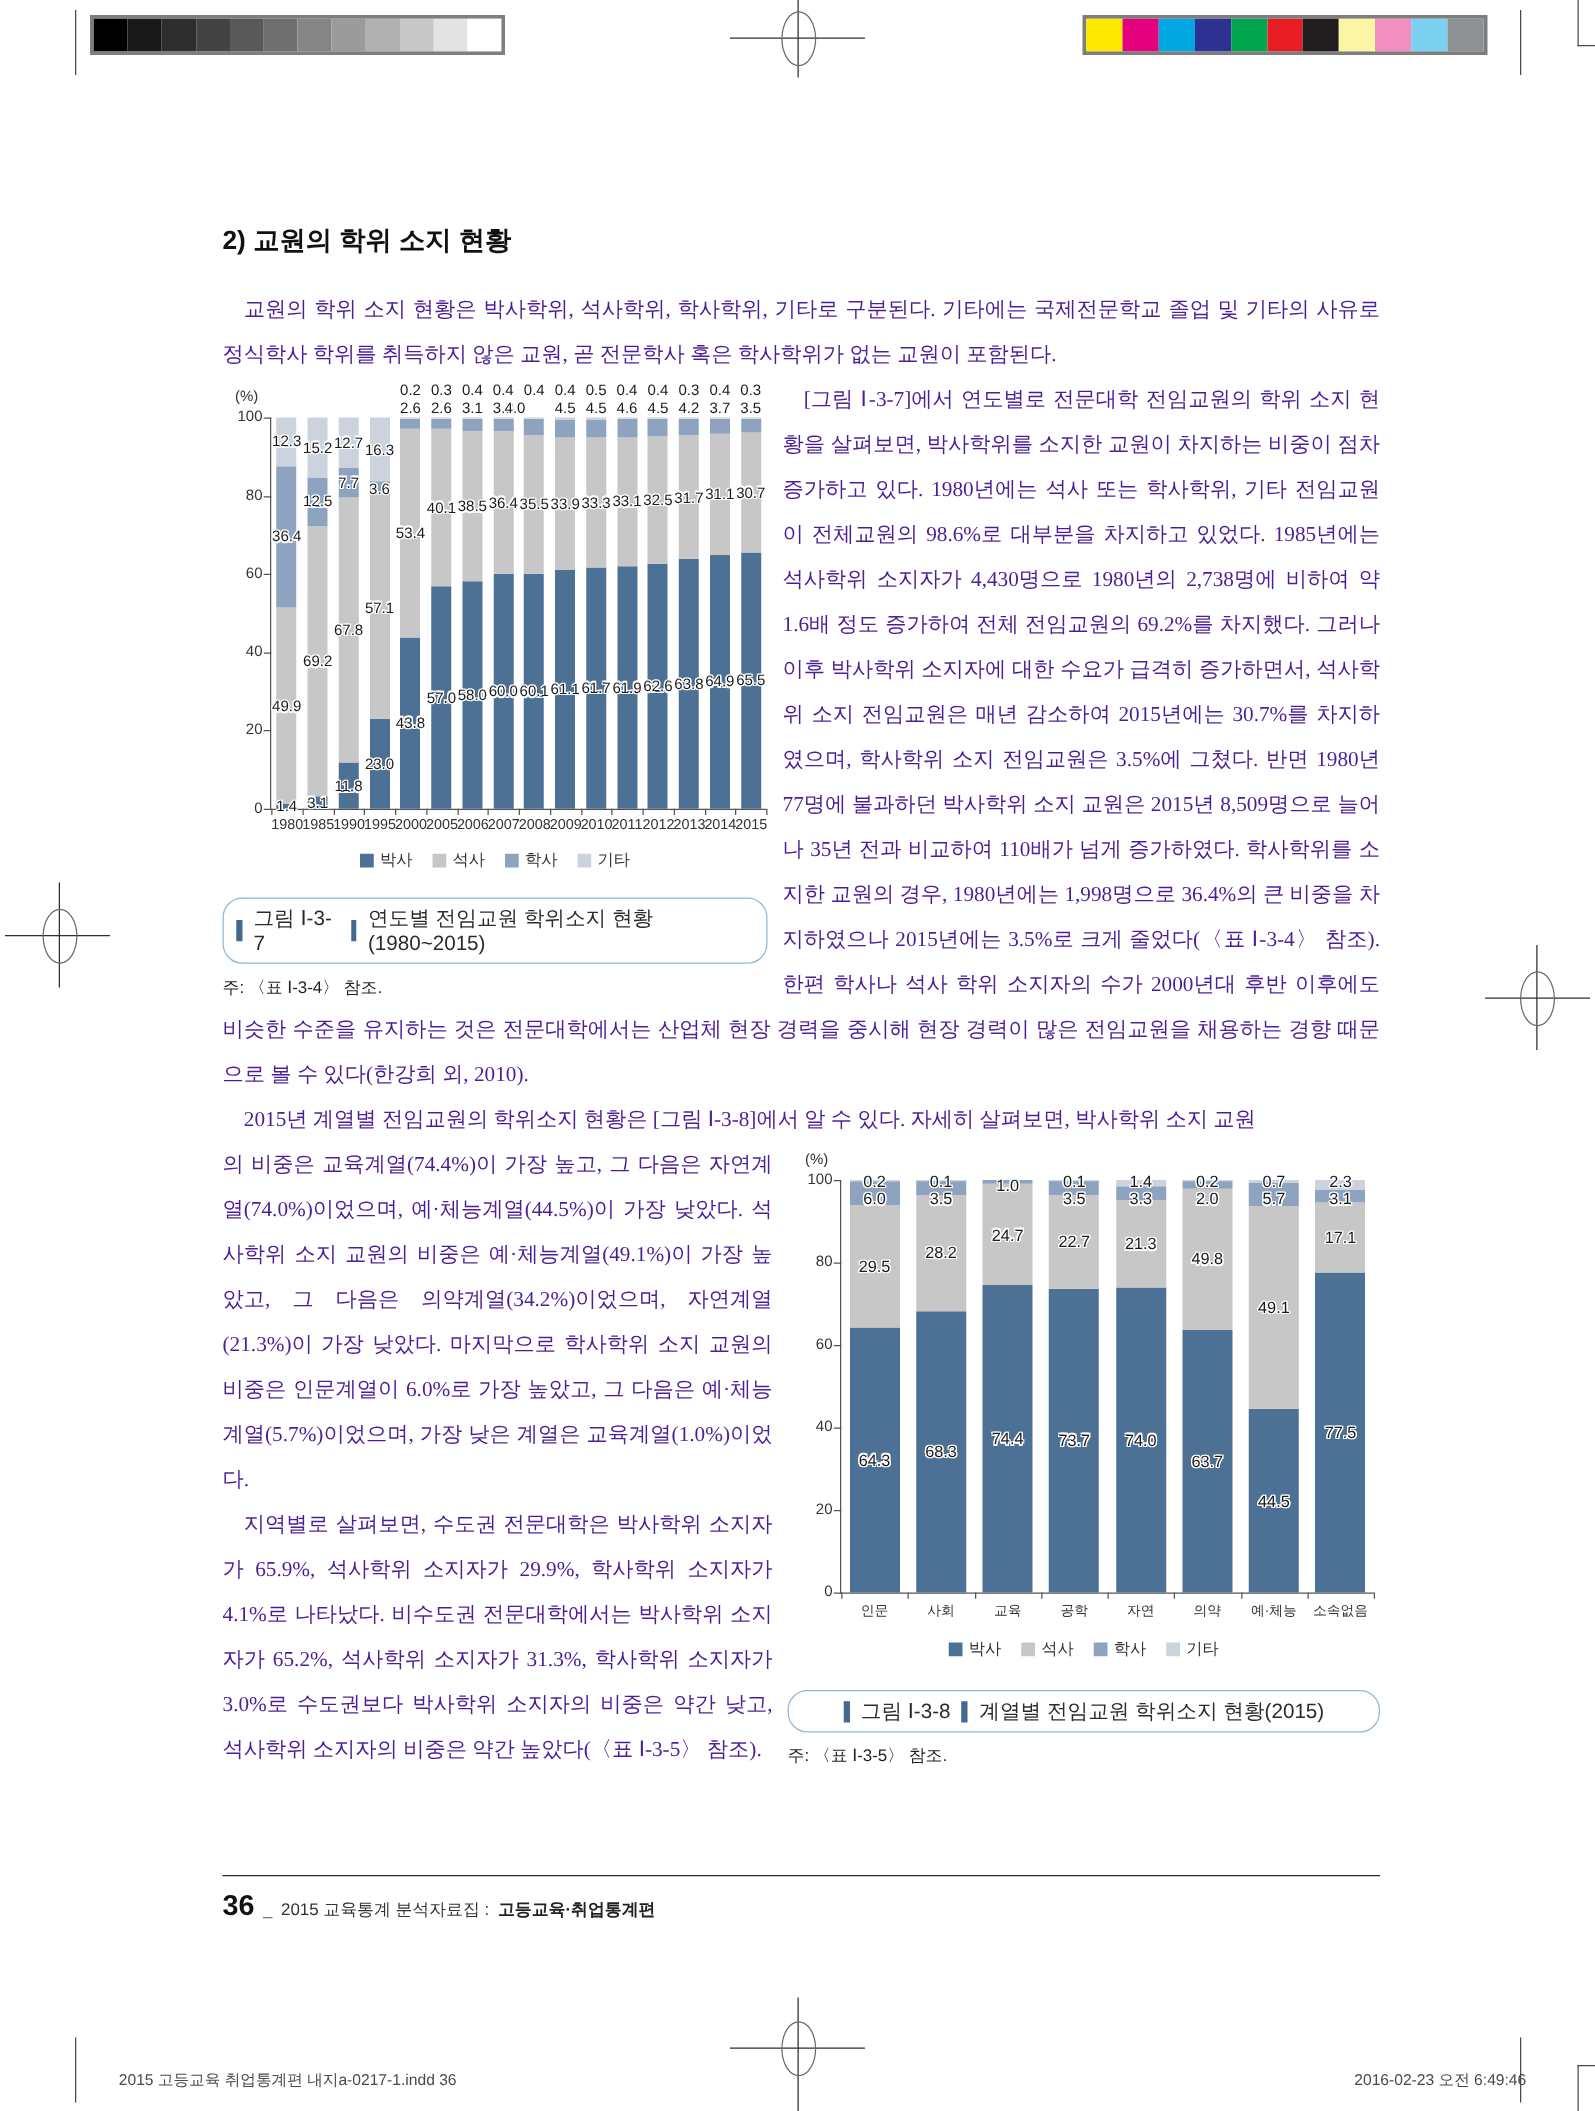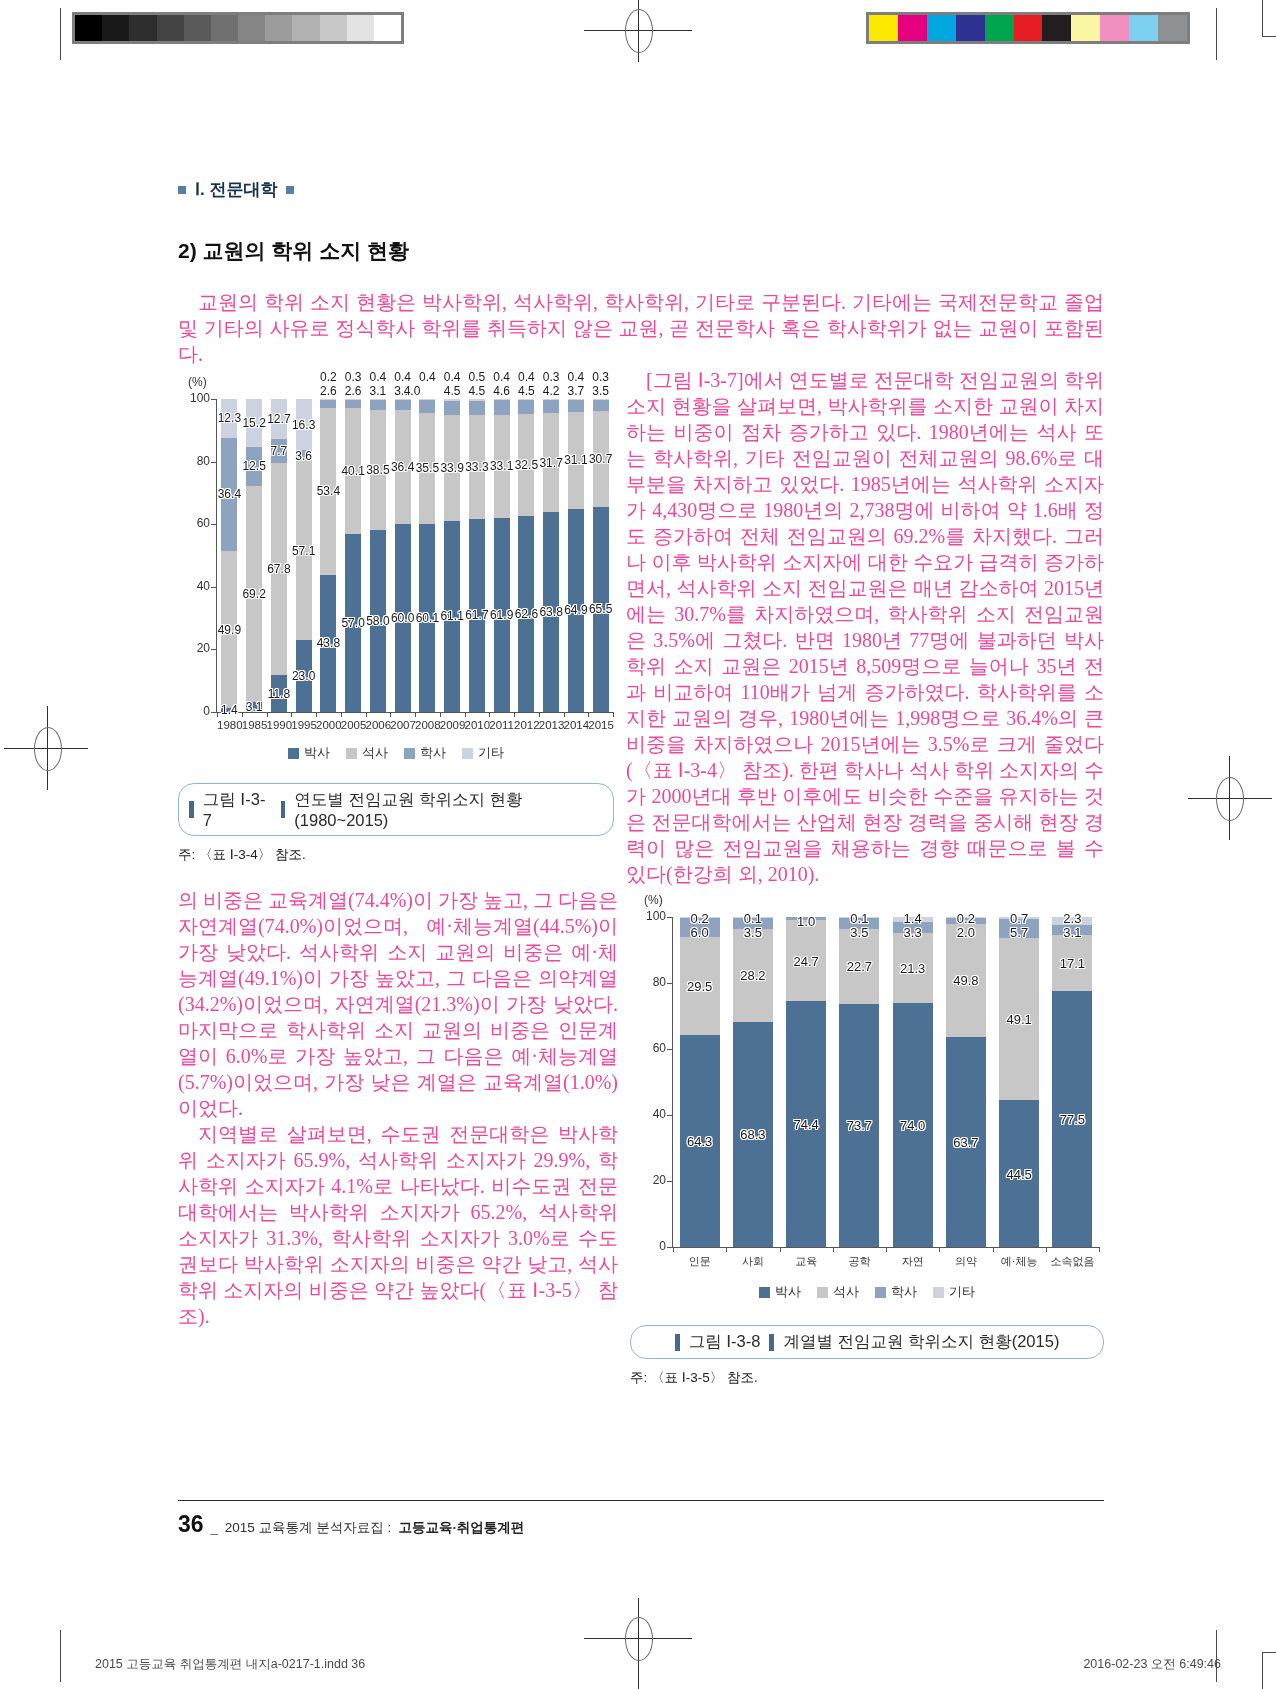--- a/index.html
+++ b/index.html
@@ -11,21 +11,21 @@
   .regline{position:absolute;background:#2f2f2f;}
   .regellipse{position:absolute;border:1px solid #6a6a6a;border-radius:50%;background:transparent;}
   .cropline{position:absolute;background:#4a4a4a;}
   
   .content{position:absolute;left:178px;top:178px;width:926px;}
   .doc-header{display:flex;align-items:center;gap:9px;margin-bottom:36px;
               font-family:"Liberation Sans", sans-serif;font-weight:bold;font-size:17px;color:#16324f;}
   .hdr-sq{width:8px;height:8px;background:#5a7da1;}
   .section-title{font-family:"Liberation Sans", sans-serif;font-weight:bold;font-size:21px;color:#111;
                  margin:0 0 24px 0;}
-  p.body{margin:0;font-size:20px;line-height:26px;text-align:justify;color:#ec4899;}
+  p.body{margin:0;font-size:17px;line-height:36px;text-align:justify;color:#4c1d95;}
   p.indent{text-indent:1em;}
   .clear{clear:both;}
   
   .figure1{float:left;width:436px;margin:6px 12px 4px 0;}
   .figure2{float:right;width:474px;margin:4px 0 4px 12px;}
   .chart{position:relative;font-family:"Liberation Sans", sans-serif;}
   #chart1{width:436px;height:396px;}
   #chart2{width:474px;height:420px;}
   .chart-unit{position:absolute;font-size:12px;color:#333;}
   .chart-plot{position:absolute;border-left:1px solid #555;border-bottom:1px solid #555;box-sizing:content-box;}
@@ -117,25 +117,20 @@
     <div class="cropline" style="left:60px;top:1630px;width:1px;height:52px;"></div>
     <div class="cropline" style="left:1216px;top:1630px;width:1px;height:52px;"></div>
     <div class="cropline" style="left:1262px;top:1652px;width:14px;height:1px;"></div>
     <div class="cropline" style="left:1262px;top:1652px;width:1px;height:37px;"></div>
     <div class="cropline" style="left:1262px;top:36px;width:14px;height:1px;"></div>
     <div class="cropline" style="left:1262px;top:0;width:1px;height:37px;"></div>
   </div>
 
   <div class="content">
 
-    <div class="doc-header">
-      <span class="hdr-sq"></span>
-      <span>Ⅰ. 전문대학</span>
-      <span class="hdr-sq"></span>
-    </div>
 
     <h2 class="section-title">2) 교원의 학위 소지 현황</h2>
 
     <p class="body indent">교원의 학위 소지 현황은 박사학위, 석사학위, 학사학위, 기타로 구분된다. 기타에는 국제전문학교 졸업 및 기타의 사유로 정식학사 학위를 취득하지 않은 교원, 곧 전문학사 혹은 학사학위가 없는 교원이 포함된다.</p>
 
     <div class="figure1">
       <div class="chart" id="chart1">
           <div class="chart-unit" style="left: 10px; top: 2px;">(%)</div>
           <div class="chart-plot" style="left: 38px; top: 26px; width: 396px; height: 313px;">
             <div class="ylab" style="left: -33px; top: 305px;">0</div>
@@ -336,20 +331,21 @@
           <span>그림 Ⅰ-3-7</span>
           <span class="cap-bar"></span>
           <span>연도별 전임교원 학위소지 현황(1980~2015)</span>
       </div>
       <div class="fig-note">주: 〈표 Ⅰ-3-4〉 참조.</div>
     </div>
 
     <p class="body indent">[그림 Ⅰ-3-7]에서 연도별로 전문대학 전임교원의 학위 소지 현황을 살펴보면, 박사학위를 소지한 교원이 차지하는 비중이 점차 증가하고 있다. 1980년에는 석사 또는 학사학위, 기타 전임교원이 전체교원의 98.6%로 대부분을 차지하고 있었다. 1985년에는 석사학위 소지자가 4,430명으로 1980년의 2,738명에 비하여 약 1.6배 정도 증가하여 전체 전임교원의 69.2%를 차지했다. 그러나 이후 박사학위 소지자에 대한 수요가 급격히 증가하면서, 석사학위 소지 전임교원은 매년 감소하여 2015년에는 30.7%를 차지하였으며, 학사학위 소지 전임교원은 3.5%에 그쳤다. 반면 1980년 77명에 불과하던 박사학위 소지 교원은 2015년 8,509명으로 늘어나 35년 전과 비교하여 110배가 넘게 증가하였다. 학사학위를 소지한 교원의 경우, 1980년에는 1,998명으로 36.4%의 큰 비중을 차지하였으나 2015년에는 3.5%로 크게 줄었다(〈표 Ⅰ-3-4〉 참조). 한편 학사나 석사 학위 소지자의 수가 2000년대 후반 이후에도 비슷한 수준을 유지하는 것은 전문대학에서는 산업체 현장 경력을 중시해 현장 경력이 많은 전임교원을 채용하는 경향 때문으로 볼 수 있다(한강희 외, 2010).</p>
     <div class="clear"></div>
 
+    <p class="body indent">2015년 계열별 전임교원의 학위소지 현황은 [그림 Ⅰ-3-8]에서 알 수 있다. 자세히 살펴보면, 박사학위 소지 교원</p>
 
     <div class="figure2">
       <div class="chart c2" id="chart2">
           <div class="chart-unit" style="left: 14px; top: 2px;">(%)</div>
           <div class="chart-plot" style="left: 42px; top: 26px; width: 426px; height: 330px;">
             <div class="ylab" style="left: -33px; top: 322px;">0</div>
             <div class="ytick" style="left: -6px; top: 330px; width: 6px; height: 1px;"></div>
             <div class="ylab" style="left: -33px; top: 256px;">20</div>
             <div class="ytick" style="left: -6px; top: 264px; width: 6px; height: 1px;"></div>
             <div class="ylab" style="left: -33px; top: 190px;">40</div>

